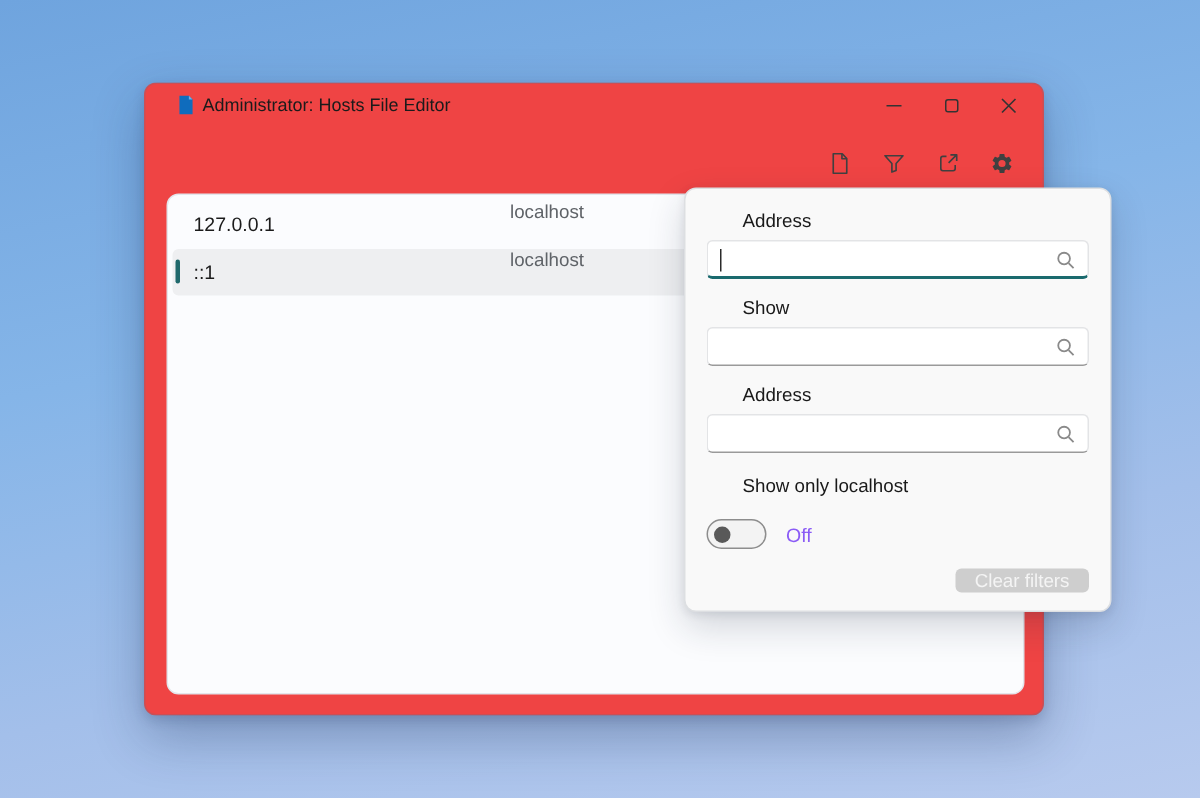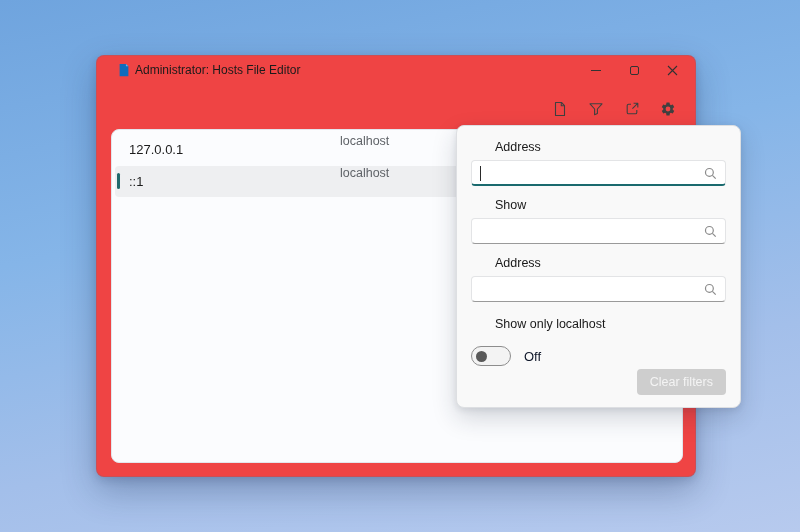--- a/index.html
+++ b/index.html
@@ -49,22 +49,22 @@
   .f-input.focused { border-bottom:2px solid #1a6a6e; }
   .f-input .value { position:absolute; left:9px; top:5px; font-size:12.5px; color:#1b1b1b; }
   .caret { position:absolute; left:8px; top:5px; width:1px; height:15px; background:#2a2a2a; }
   .search-icon { position:absolute; right:8px; top:6px; width:13px; height:13px; }
   .gap { margin-top:12px; }
   .dup-label { margin-top:15px; }
   .toggle-row { margin-top:13px; display:flex; align-items:center; gap:13px; }
   .toggle { position:relative; width:40px; height:20px; background:#f3f3f3;
     border:1px solid #8d8d8d; border-radius:10px; }
   .knob { position:absolute; left:4px; top:3.5px; width:11px; height:11px; border-radius:50%; background:#595959; }
-  .toggle-state { font-size:13px; color:#0f172a; }
-  .btn-clear { position:absolute; right:14px; bottom:12px; height:26px; padding:0 13px;
+  .toggle-state { font-size:13px; color:#8b5cf6; }
+  .btn-clear { position:absolute; right:14px; bottom:12px; height:16px; padding:0 13px;
     background:#cecece; color:#f4f4f4; border:none; border-radius:4px; font-size:12.5px;
     font-family:"Liberation Sans","DejaVu Sans",sans-serif; }
 </style>
 </head>
 <body>
 
 <div class="window">
 
   <div class="titlebar">
     <svg class="app-icon" viewBox="0 0 16 16">

